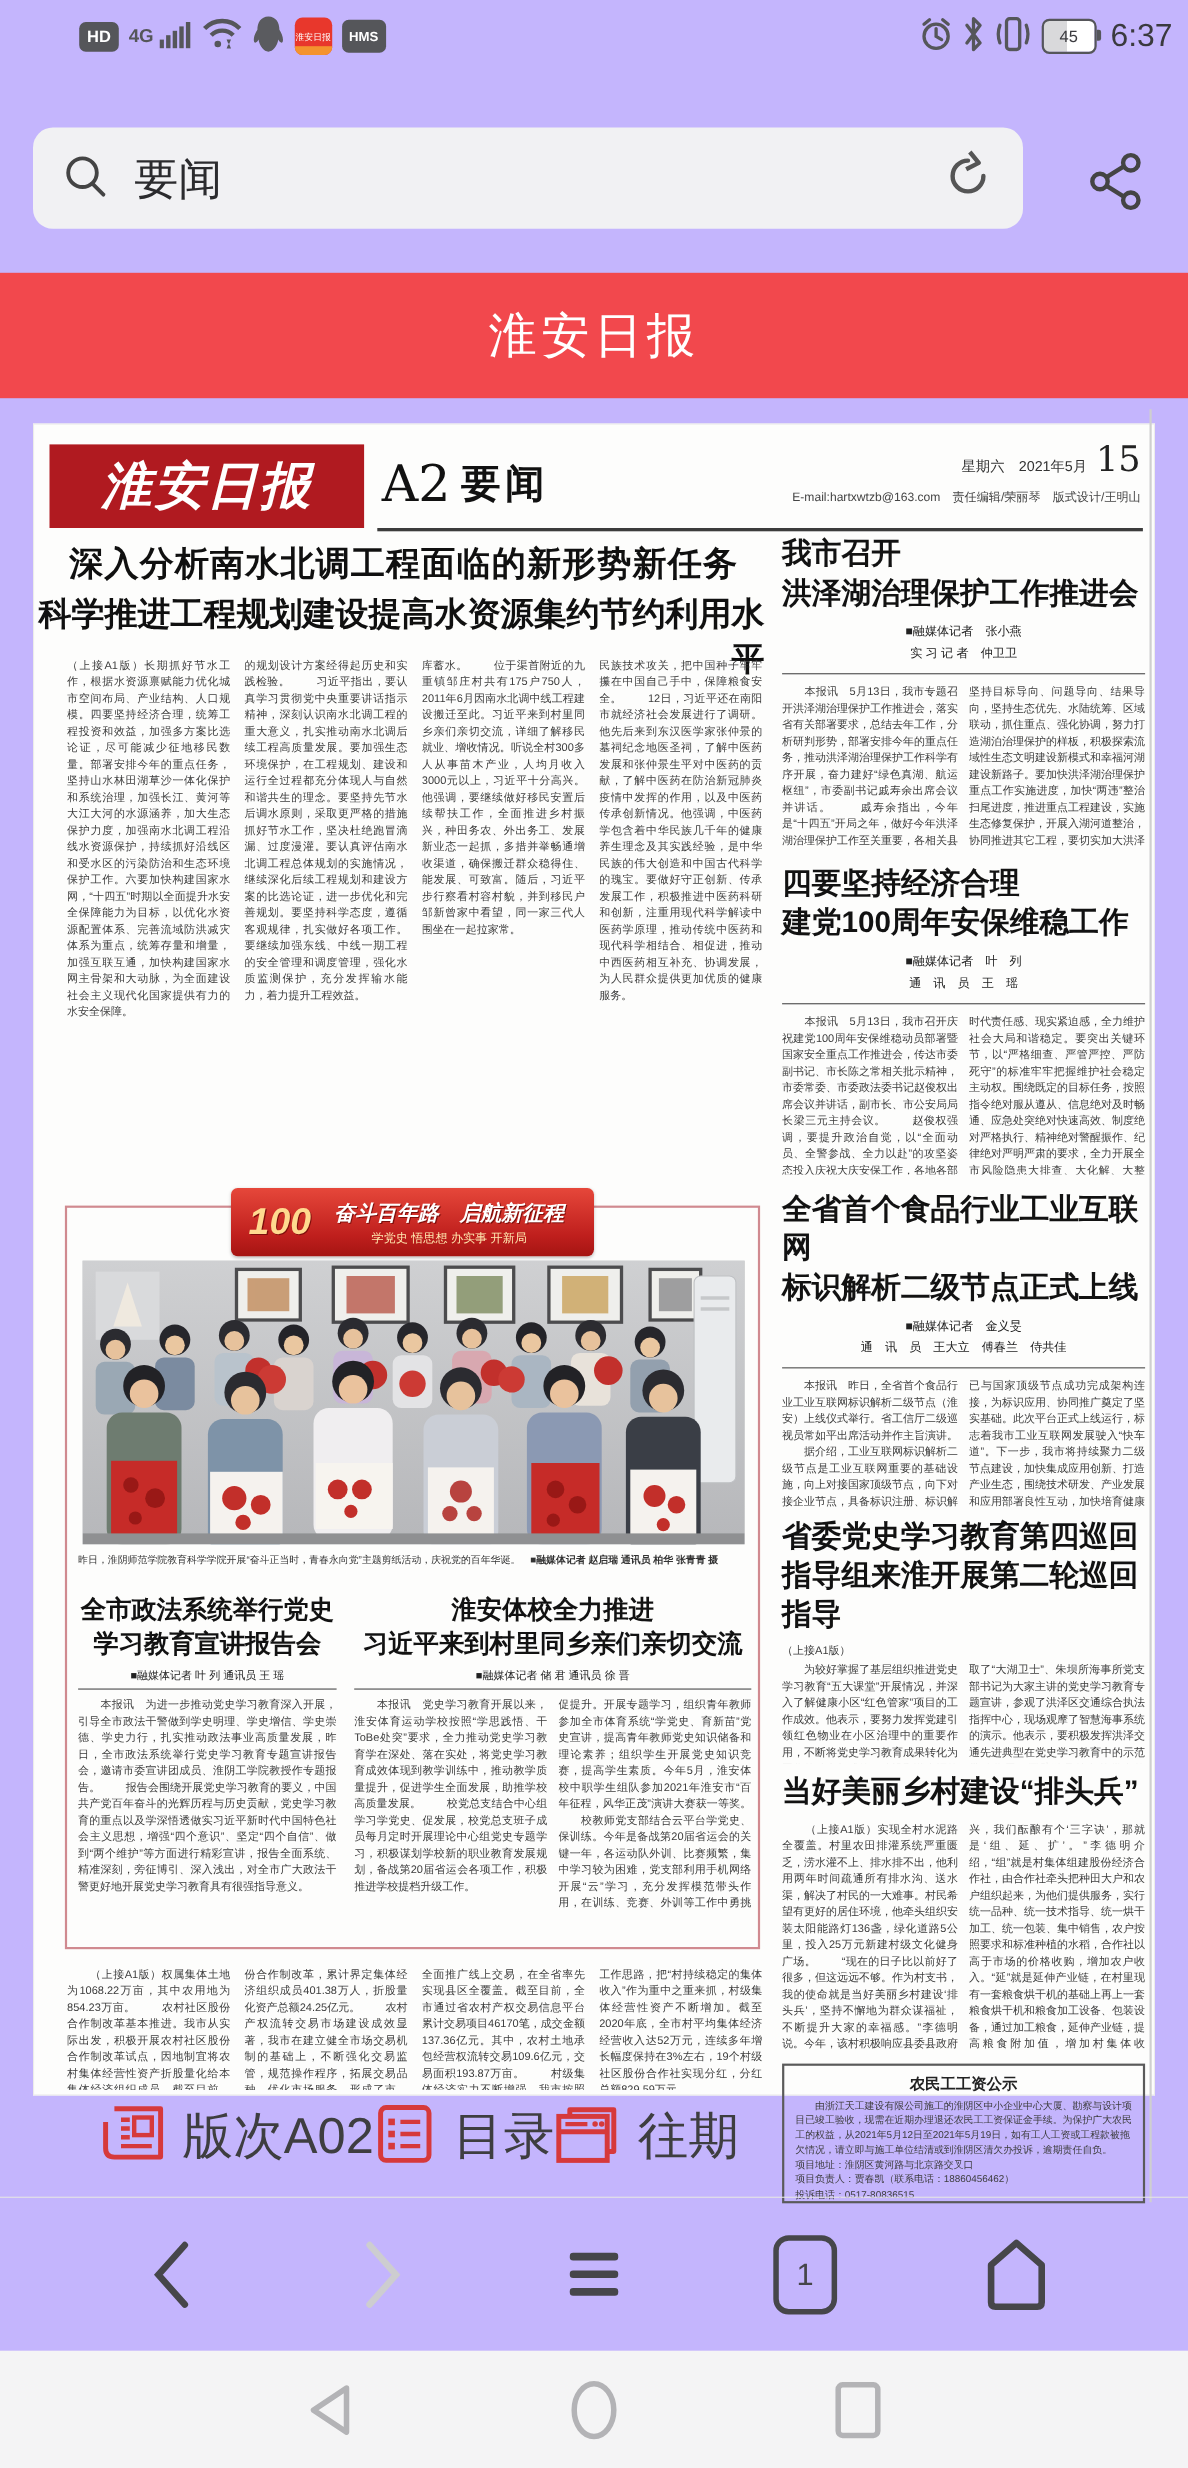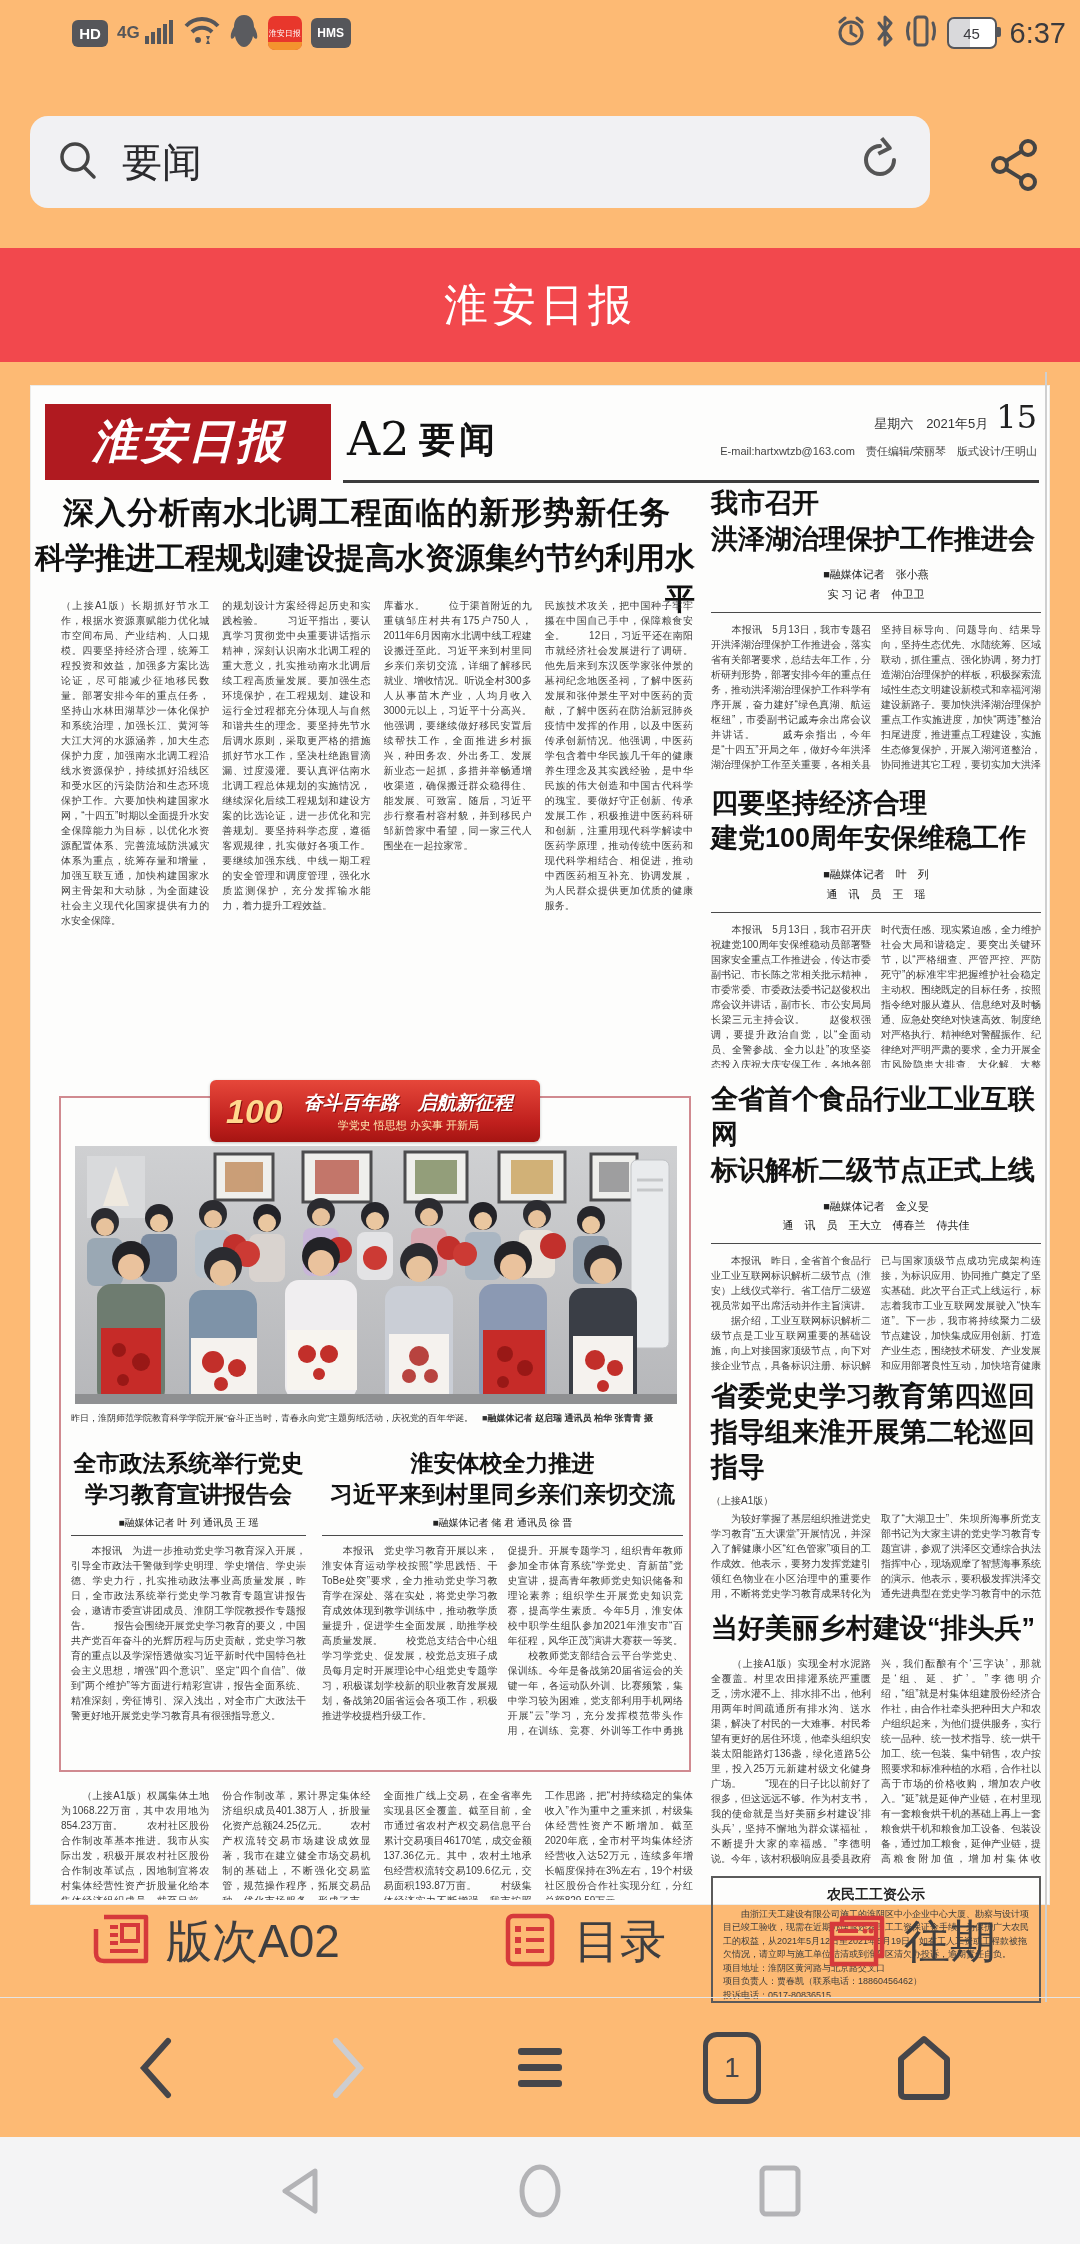--- a/index.html
+++ b/index.html
@@ -1,16 +1,16 @@
 <!DOCTYPE html>
 <html><head>
 <meta charset="utf-8">
 <style>
   html,body{margin:0;padding:0;background:#fff;}
-  .screen{position:relative;width:1080px;height:2244px;background:#fdba74;overflow:hidden;
+  .screen{position:relative;width:1080px;height:2244px;background:#c4b5fd;overflow:hidden;
           font-family:"Liberation Sans",sans-serif;}
   .abs{position:absolute;}
 
   
   .status-bar{top:0;left:0;width:1080px;height:66px;display:flex;align-items:center;
               padding:0 14px 0 72px;box-sizing:border-box;color:#55565a;}
   .sb-left,.sb-right{display:flex;align-items:center;gap:9px;}
   .sb-spacer{flex:1;}
   .badge{background:#55565a;color:#fff;border-radius:6px;font-weight:bold;
          display:flex;align-items:center;justify-content:center;}
@@ -95,21 +95,21 @@
              font-size:10px;color:#222;}
   .cb-text{margin-top:7px;height:196px;overflow:hidden;}
   .cb-cols{display:flex;gap:10px;margin-top:7px;height:196px;overflow:hidden;}
   .cb-cols .col{flex:1;}
 
   .bottom-article{top:1402px;left:30px;width:632px;height:112px;display:flex;gap:13px;overflow:hidden;}
   .bottom-article .col{flex:1;}
 
   
   .page-toolbar{top:1903px;left:0;width:1080px;height:78px;display:flex;align-items:center;
-                justify-content:space-between;padding:0 84px 0 92px;box-sizing:border-box;}
+                justify-content:flex-start;padding:0 84px 0 92px;box-sizing:border-box;}
   .pt-item{display:flex;align-items:center;gap:16px;}
   .pt-label{font-size:46px;color:#3e3e40;}
 
   
   .browser-bar{top:1997px;left:0;width:1080px;height:140px;border-top:1px solid #e4e4e4;
                display:flex;align-items:center;justify-content:space-around;padding:0 60px;box-sizing:border-box;}
   .bb-btn{display:flex;align-items:center;justify-content:center;width:90px;height:90px;}
   .tab-box{width:48px;height:62px;border:5px solid #46464a;border-radius:14px;display:flex;
            align-items:center;justify-content:center;font-size:28px;color:#46464a;}
 

